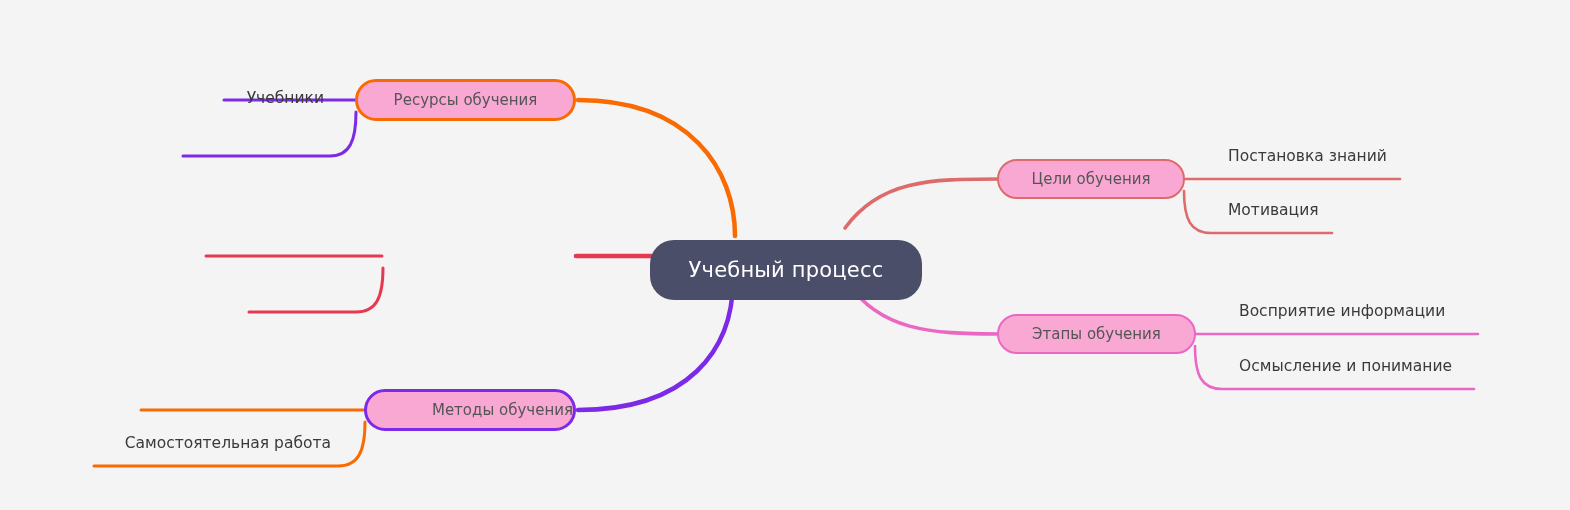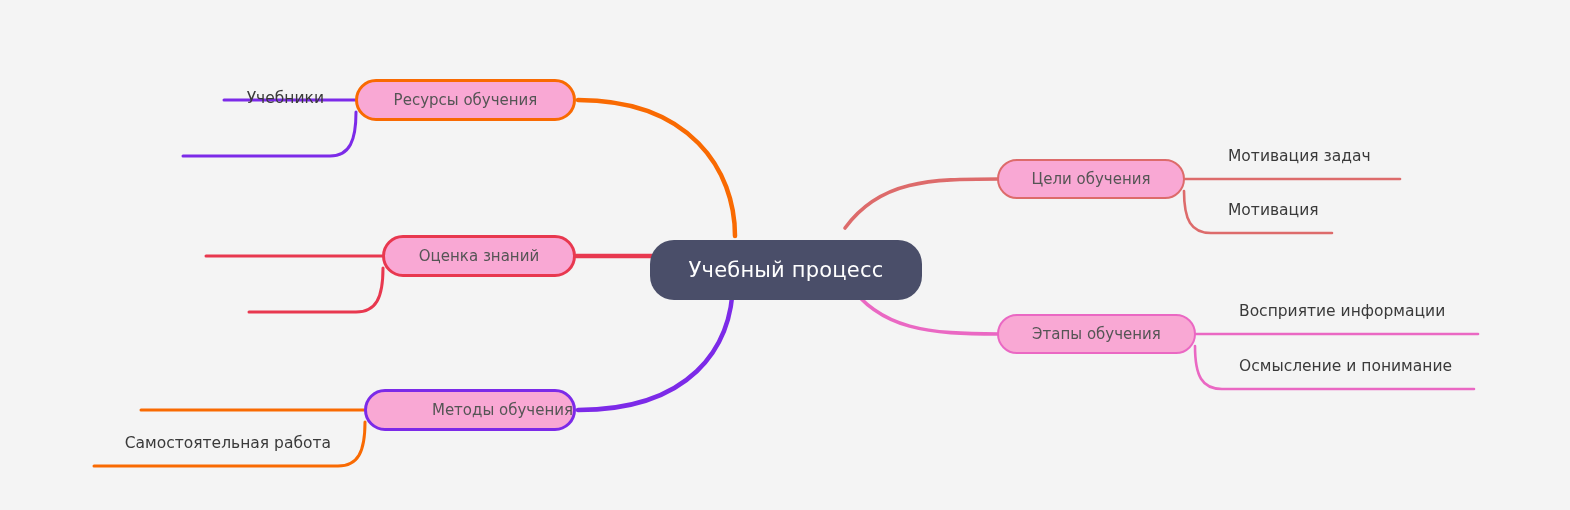--- a/index.html
+++ b/index.html
@@ -100,23 +100,20 @@
   </svg>
 
   <div class="node node-central" style="left:650px; top:240px; width:272px; height:60px;">
     <span>Учебный процесс</span>
   </div>
 
   <div class="node node-branch" style="left:355px; top:79px; width:221px; height:42px; border-color:#f96a02;">
     <span>Ресурсы обучения</span>
   </div>
 
-  <div class="node node-branch" style="left:382px; top:235px; width:194px; height:42px; border-color:#e8384f;">
-    <span>Оценка знаний</span>
-  </div>
 
   <div class="node node-branch" style="left:364px; top:389px; width:212px; height:42px; border-color:#7c2ae8;justify-content:flex-end;">
     <span>Методы обучения</span>
   </div>
 
   <div class="node node-branch" style="left:997px; top:159px; width:188px; height:40px; border-color:#dd6b6b; border-width:2.6px;">
     <span>Цели обучения</span>
   </div>
 
   <div class="node node-branch" style="left:997px; top:314px; width:199px; height:40px; border-color:#ea68c3; border-width:2.6px;">
@@ -124,21 +121,21 @@
   </div>
 
   <div class="leaf-label left" style="left:24px; top:52px; width:300px;margin-top:37px;">Учебники</div>
 
 
 
 
 
   <div class="leaf-label left" style="left:24px; top:434px; width:307px;">Самостоятельная работа</div>
 
-  <div class="leaf-label right" style="left:1228px; top:147px;">Мотивация задач</div>
+  <div class="leaf-label right" style="left:1228px; top:147px;">Постановка знаний</div>
 
   <div class="leaf-label right" style="left:1228px; top:201px;">Мотивация</div>
 
   <div class="leaf-label right" style="left:1239px; top:302px;">Восприятие информации</div>
 
   <div class="leaf-label right" style="left:1239px; top:357px;">Осмысление и понимание</div>
 
 </div>
 
 </body></html>

